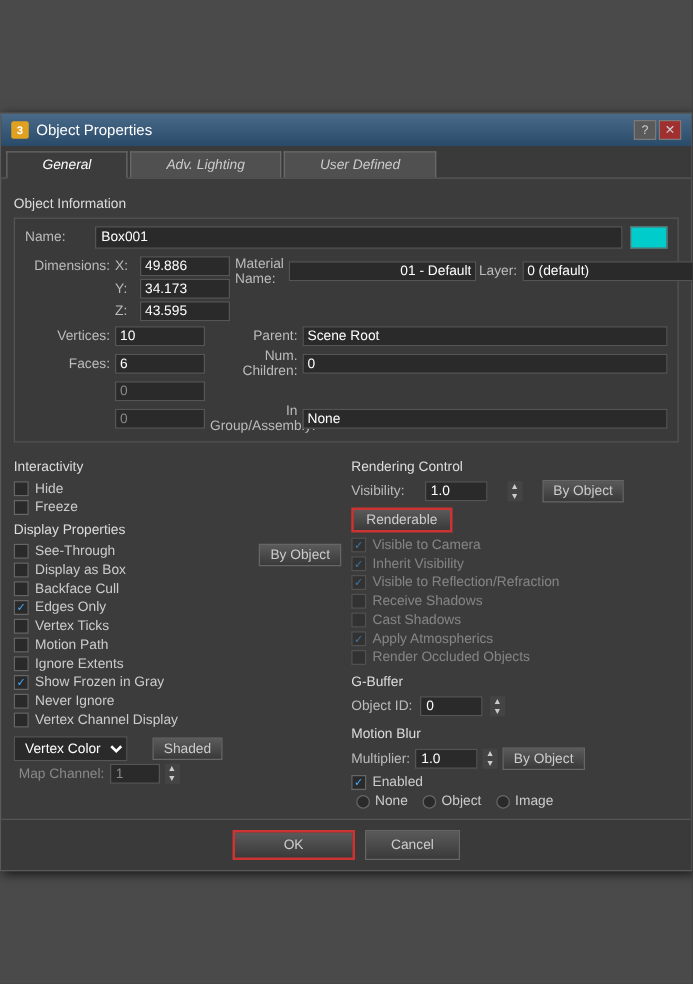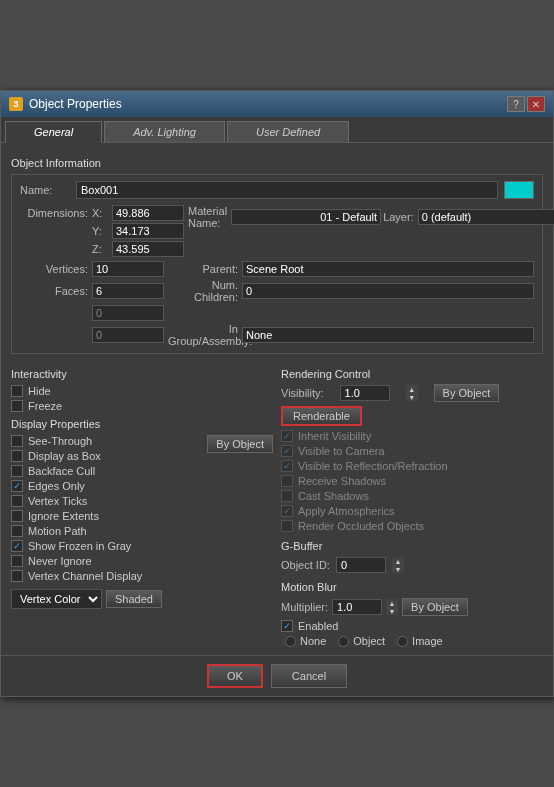--- a/index.html
+++ b/index.html
@@ -278,36 +278,36 @@
       justify-content: center;
       gap: 8px;
       padding: 8px;
       background: #3a3a3a;
       border-top: 1px solid #555;
     }
     .ok-btn {
       background: linear-gradient(to bottom, #5a5a5a, #3a3a3a);
       border: 2px solid #cc3333;
       color: #ccc;
-      padding: 4px 18px;
+      padding: 4px 39px;
       cursor: pointer;
       font-size: 11px;
     }
     .cancel-btn {
       background: linear-gradient(to bottom, #5a5a5a, #3a3a3a);
       border: 1px solid #666;
       color: #ccc;
       padding: 4px 20px;
       cursor: pointer;
       font-size: 11px;
     }
     .vertex-row {
       display: flex;
       align-items: center;
-      gap: 4px;
+      gap: 20px;
       margin-top: 4px;
     }
     .vertex-select {
       background: #2a2a2a;
       border: 1px solid #555;
       color: #fff;
       padding: 2px 4px;
       font-size: 11px;
     }
     .map-channel-row {
@@ -453,25 +453,25 @@
               <div class="checkbox-row">
                 <div class="checkbox checked"></div>
                 <span>Edges Only</span>
               </div>
               <div class="checkbox-row">
                 <div class="checkbox"></div>
                 <span>Vertex Ticks</span>
               </div>
               <div class="checkbox-row">
                 <div class="checkbox"></div>
+                <span>Motion Path</span>
+              </div>
+              <div class="checkbox-row">
+                <div class="checkbox"></div>
                 <span>Ignore Extents</span>
-              </div>
-              <div class="checkbox-row">
-                <div class="checkbox"></div>
-                <span>Motion Path</span>
               </div>
               <div class="checkbox-row">
                 <div class="checkbox checked"></div>
                 <span>Show Frozen in Gray</span>
               </div>
               <div class="checkbox-row">
                 <div class="checkbox"></div>
                 <span>Never Ignore</span>
               </div>
               <div class="checkbox-row">
@@ -482,20 +482,28 @@
             <div style="padding-top:0px;">
               <button class="btn">By Object</button>
             </div>
           </div>
 
           <div class="vertex-row">
             <select class="vertex-select">
               <option>Vertex Color</option>
             </select>
             <button class="btn">Shaded</button>
+          </div>
+          <div class="map-channel-row">
+            <span class="map-label">Map Channel:</span>
+            <input class="map-input" type="text" value="1" style="">
+            <div style="display:flex; flex-direction:column;">
+              <button class="spin-arrow">▲</button>
+              <button class="spin-arrow">▼</button>
+            </div>
           </div>
         </div>
       </div>
 
       <div class="right-col">
 
         <div class="rendering-section">
           <div class="rendering-header">Rendering Control</div>
           <div class="visibility-row">
             <span style="color:#bbb;">Visibility:</span>
@@ -504,25 +512,25 @@
               <button class="spin-arrow">▲</button>
               <button class="spin-arrow">▼</button>
             </div>
             <button class="btn">By Object</button>
           </div>
           <div style="margin-bottom:4px;">
             <button class="renderable-btn">Renderable</button>
           </div>
           <div class="checkbox-row disabled-checkbox">
             <div class="checkbox checked"></div>
-            <span>Inherit Visibility</span>
+            <span>Visible to Camera</span>
           </div>
           <div class="checkbox-row disabled-checkbox">
             <div class="checkbox checked"></div>
-            <span>Visible to Camera</span>
+            <span>Inherit Visibility</span>
           </div>
           <div class="checkbox-row disabled-checkbox">
             <div class="checkbox checked"></div>
             <span>Visible to Reflection/Refraction</span>
           </div>
           <div class="checkbox-row disabled-checkbox">
             <div class="checkbox"></div>
             <span>Receive Shadows</span>
           </div>
           <div class="checkbox-row disabled-checkbox">

